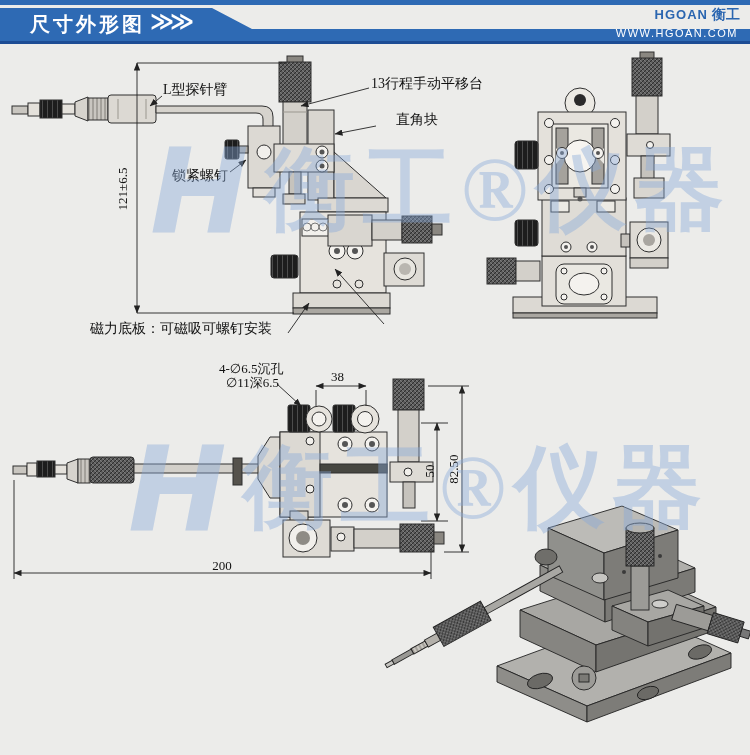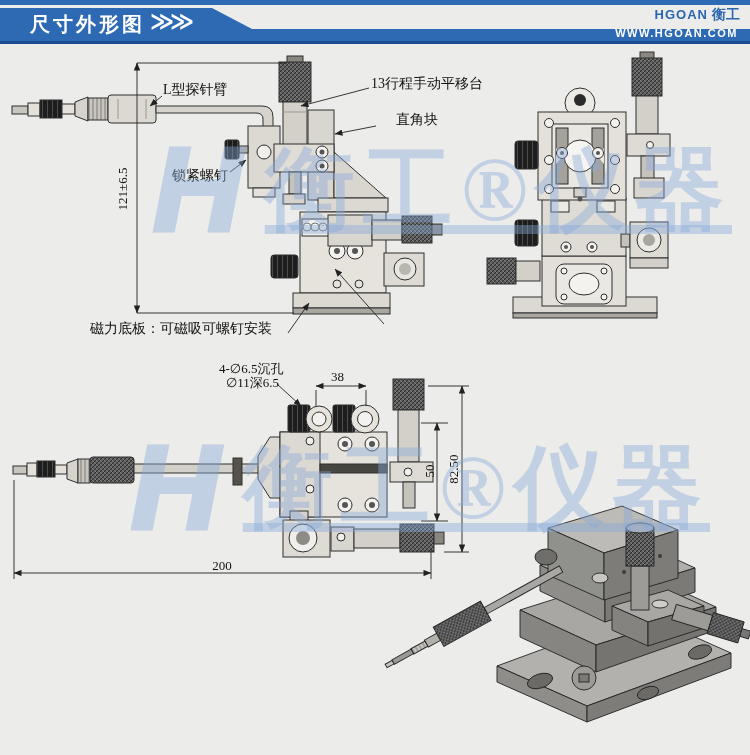--- a/index.html
+++ b/index.html
@@ -10,26 +10,26 @@
   .banner{position:absolute;top:8px;left:0;width:750px;height:33px;background:#2e6ab4;
           clip-path:polygon(0 0,212px 0,252px 21px,750px 21px,750px 33px,0 33px);}
   .banner-underline{position:absolute;top:41px;left:0;width:750px;height:3px;background:#1c4c94;}
   .banner-title{position:absolute;top:11px;left:30px;color:#ffffff;font-size:20px;font-weight:bold;
                 letter-spacing:3px;font-family:"Liberation Sans","DejaVu Sans",sans-serif;}
   .banner-chevrons{position:absolute;top:8px;left:150px;color:#ffffff;font-size:23px;font-weight:bold;
                    font-style:italic;letter-spacing:-4px;}
   .logo{position:absolute;top:5px;right:10px;color:#2b66b0;white-space:nowrap;}
   .logo-en{font-size:13px;font-weight:800;letter-spacing:1px;}
   .logo-cn{font-size:14px;font-weight:bold;margin-left:4px;font-family:"Liberation Serif","DejaVu Serif",serif;}
-  .logo-url{position:absolute;top:27px;right:12px;color:#ffffff;font-size:11px;font-weight:bold;letter-spacing:1.5px;margin-left:12px;}
+  .logo-url{position:absolute;top:27px;right:12px;color:#ffffff;font-size:11px;font-weight:normal;letter-spacing:1.5px;margin-left:12px;}
   
   .wm{position:absolute;color:rgba(136,170,216,0.42);font-weight:bold;white-space:nowrap;
       pointer-events:none;z-index:5;font-family:"DejaVu Sans",sans-serif;}
   .wm .mark{font-size:118px;font-style:italic;margin-right:16px;vertical-align:-12px;}
-  .wm .txt{font-size:90px;letter-spacing:8px;font-family:"Liberation Serif","DejaVu Serif",serif;text-decoration:underline;}
+  .wm .txt{font-size:90px;letter-spacing:8px;font-family:"Liberation Serif","DejaVu Serif",serif;}
   
   .lbl{position:absolute;font-family:"Liberation Serif","DejaVu Serif",serif;font-size:14px;
        color:#111;white-space:nowrap;z-index:4;}
   .dim{font-size:13px;}
   .vdim{transform:rotate(-90deg);text-align:center;}
   svg.draw{position:absolute;top:0;left:0;z-index:3;}
 </style>
 </head>
 <body>
 

